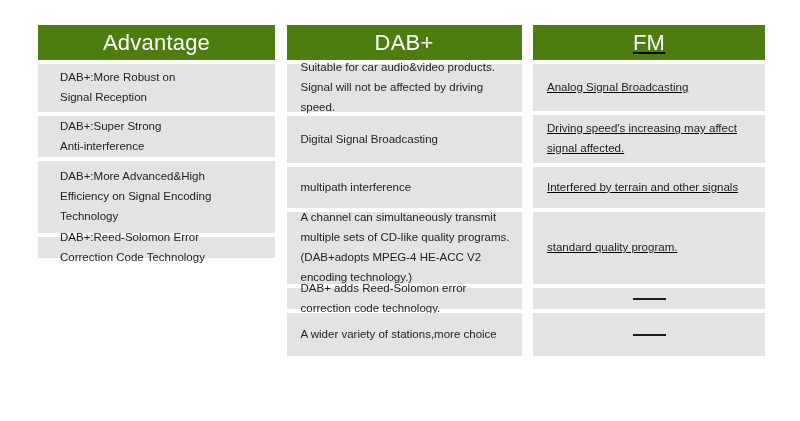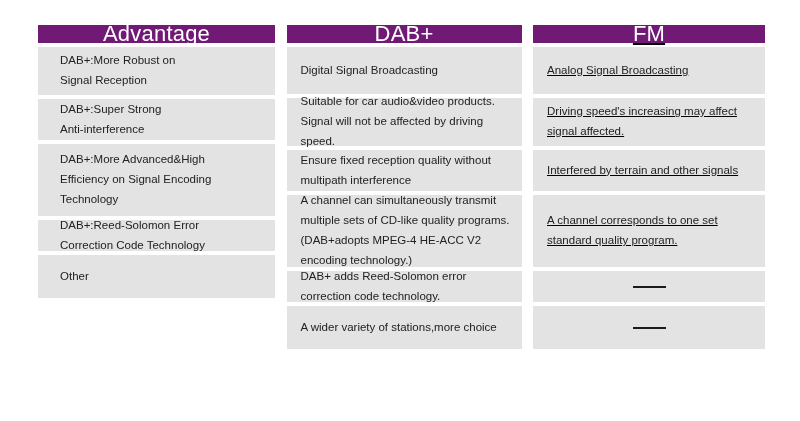--- a/index.html
+++ b/index.html
@@ -25,26 +25,26 @@
     flex-direction: row;
     justify-content: space-between;
   }
 
   .column {
     display: flex;
     flex-direction: column;
   }
 
   .col-advantage { width: 237px; }
-  .col-dabplus   { width: 235px; }
+  .col-dabplus   { width: 235px; justify-content: center; }
   .col-fm        { width: 232px; text-decoration: underline; }
 
   .col-header {
-    height: 18px;
-    background: #701a75;
+    height: 35px;
+    background: #4d7c0f;
     color: #ffffff;
     font-size: 22px;
     font-weight: normal;
     display: flex;
     align-items: center;
     justify-content: center;
     letter-spacing: 0.2px;
     line-height: 1;
     flex: 0 0 auto;
   }
@@ -73,21 +73,21 @@
   .col-dabplus .cell,
   .col-fm .cell {
     padding-left: 14px;
   }
 
   
   .cell.r0 { height: 47px; }
   .cell.r1 { height: 48px; }
   .cell.r2 { height: 41px; }
   .cell.r3 { height: 72px; }
-  .cell.r4 { height: 31px; }
+  .cell.r4 { height: 21px; }
   .cell.r5 { height: 43px; }
 
   .cell-line {
     display: block;
     white-space: pre;
   }
 
   .cell.dash {
     align-items: center;
     justify-content: center;
@@ -117,38 +117,34 @@
         </div>
         <div class="cell r3">
           <span class="cell-line">DAB+:More Advanced&amp;High</span>
           <span class="cell-line">Efficiency on Signal Encoding</span>
           <span class="cell-line">Technology</span>
         </div>
         <div class="cell r4">
           <span class="cell-line">DAB+:Reed-Solomon Error</span>
           <span class="cell-line">Correction Code Technology</span>
         </div>
-        <div class="cell r5">
-          <span class="cell-line">Other</span>
-        </div>
       </div>
     </div>
     <div class="column col-dabplus">
       <div class="col-header">DAB+</div>
       <div class="cells">
-        <div class="cell r0">
-          <span class="cell-line">Digital Signal Broadcasting</span>
-        </div>
         <div class="cell r1">
           <span class="cell-line">Suitable for car audio&amp;video products.</span>
           <span class="cell-line">Signal will not be affected by driving</span>
           <span class="cell-line">speed.</span>
         </div>
+        <div class="cell r0">
+          <span class="cell-line">Digital Signal Broadcasting</span>
+        </div>
         <div class="cell r2">
-          <span class="cell-line">Ensure fixed reception quality without</span>
           <span class="cell-line">multipath interference</span>
         </div>
         <div class="cell r3">
           <span class="cell-line">A channel can simultaneously transmit</span>
           <span class="cell-line">multiple sets of CD-like quality programs.</span>
           <span class="cell-line">(DAB+adopts MPEG-4 HE-ACC V2</span>
           <span class="cell-line">encoding technology.)</span>
         </div>
         <div class="cell r4">
           <span class="cell-line">DAB+ adds Reed-Solomon error</span>
@@ -166,21 +162,20 @@
           <span class="cell-line">Analog Signal Broadcasting</span>
         </div>
         <div class="cell r1">
           <span class="cell-line">Driving speed's increasing may affect</span>
           <span class="cell-line">signal affected.</span>
         </div>
         <div class="cell r2">
           <span class="cell-line">Interfered by terrain and other signals</span>
         </div>
         <div class="cell r3">
-          <span class="cell-line">A channel corresponds to one set</span>
           <span class="cell-line">standard quality program.</span>
         </div>
         <div class="cell r4 dash">
           <span class="dash-mark"></span>
         </div>
         <div class="cell r5 dash">
           <span class="dash-mark"></span>
         </div>
       </div>
     </div>

